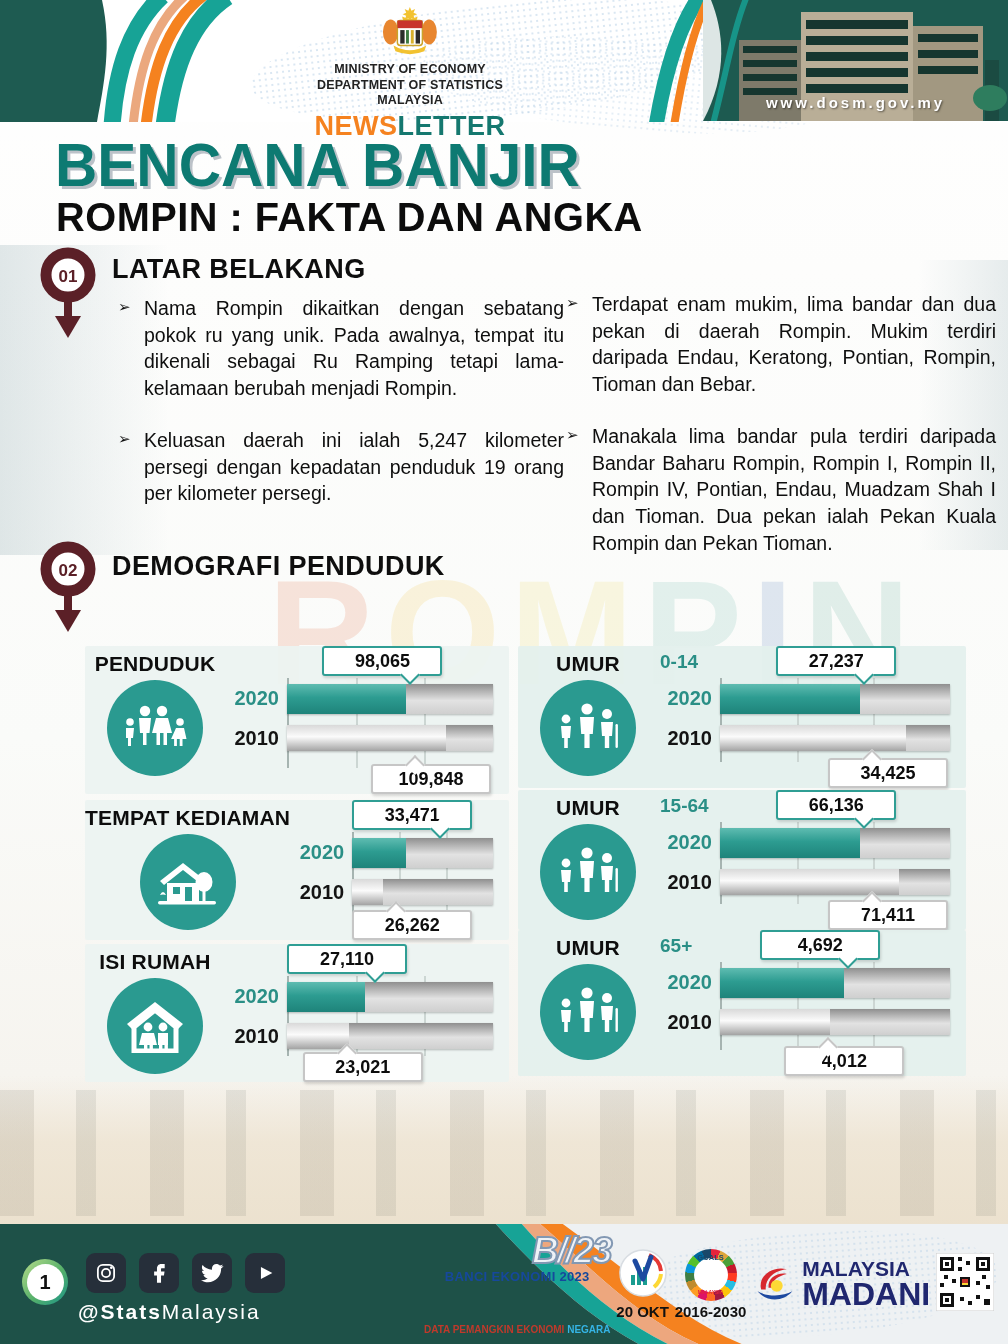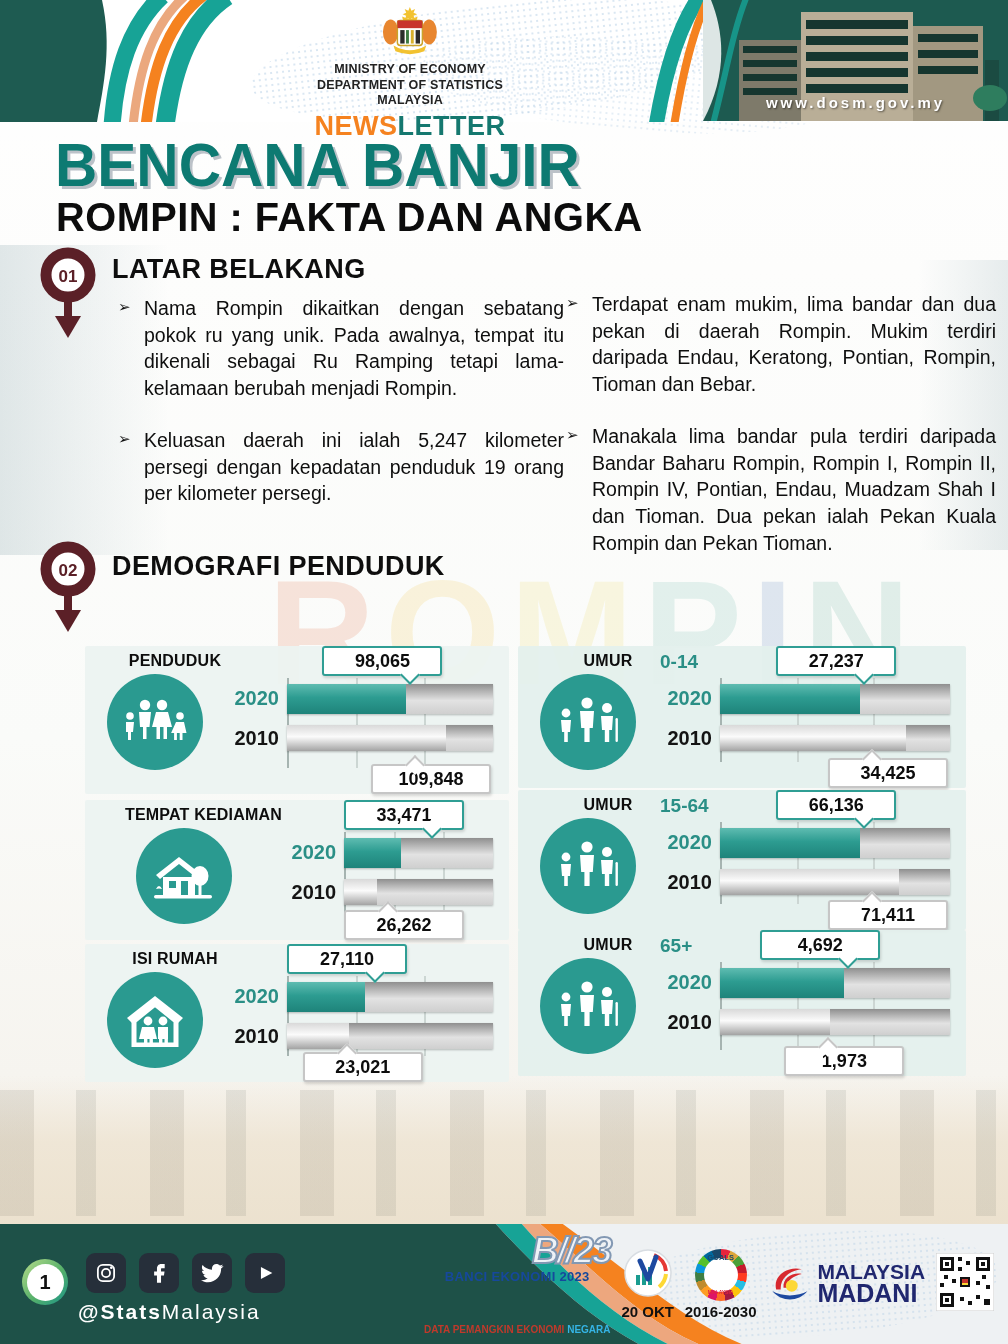--- a/index.html
+++ b/index.html
@@ -60,21 +60,21 @@
   .bc-right{left:566px;top:291px;width:430px;}
   .bullet{display:flex;margin-bottom:25px;}
   .glyph{flex:0 0 26px;font-size:15px;padding-top:3px;color:#111;}
   .bullet p{margin:0;font-size:19.5px;line-height:1.37;text-align:justify;color:#0e0e0e;}
 
   
   .chart-card{position:absolute;display:flex;border-radius:2px;}
   .chart-card.left{background:rgba(236,243,241,.94);}
   .chart-card.right{background:rgba(227,240,237,.94);}
   .icon-col{flex:0 0 140px;text-align:center;padding-top:6px;}
-  .chart-title{font-size:16px;font-weight:800;color:#0d0d0d;white-space:nowrap;letter-spacing:.2px;margin-left:40px;}
+  .chart-title{font-size:21px;font-weight:800;color:#0d0d0d;white-space:nowrap;letter-spacing:.2px;}
   .icon-circle{width:96px;height:96px;border-radius:50%;background:#2a9a90;margin:4px auto 0;
                display:flex;align-items:center;justify-content:center;}
   .bars{flex:1;position:relative;}
   .age-label{position:absolute;left:2px;top:5px;font-size:19px;font-weight:800;color:#2a8f86;}
   .ylab{position:absolute;left:0;width:54px;text-align:right;font-weight:bold;font-size:20px;}
   .y2020{top:41px;color:#2a8f86;}
   .y2010{top:81px;color:#141414;}
   .grid{position:absolute;left:62px;right:16px;top:32px;bottom:26px;border-left:2px solid #a6b4b1;
         background-image:linear-gradient(90deg,transparent calc(33.3% - 1px),#ccd6d3 calc(33.3% - 1px),#ccd6d3 calc(33.3% + 1px),transparent calc(33.3% + 1px)),
                          linear-gradient(90deg,transparent calc(66.6% - 1px),#ccd6d3 calc(66.6% - 1px),#ccd6d3 calc(66.6% + 1px),transparent calc(66.6% + 1px));}
@@ -122,21 +122,21 @@
   .logo-cap{font-size:15px;font-weight:800;color:#111;margin-top:2px;}
   .sdg-wheel{width:52px;height:52px;border-radius:50%;margin:0 auto;position:relative;
      background:conic-gradient(#e5243b 0 21deg,#dda63a 0 42deg,#4c9f38 0 64deg,#c5192d 0 85deg,#ff3a21 0 106deg,#26bde2 0 127deg,#fcc30b 0 148deg,#a21942 0 170deg,#fd6925 0 191deg,#dd1367 0 212deg,#fd9d24 0 233deg,#bf8b2e 0 254deg,#3f7e44 0 276deg,#0a97d9 0 297deg,#56c02b 0 318deg,#00689d 0 339deg,#19486a 0 360deg);}
   .sdg-inner{position:absolute;left:9px;top:9px;width:34px;height:34px;border-radius:50%;background:#fff;
      display:flex;flex-direction:column;align-items:center;justify-content:center;gap:28px;}
   .sdg-inner .g1{font-size:7.5px;font-weight:900;color:#19486a;line-height:1;}
   .sdg-inner .g2{font-size:5px;font-weight:900;color:#e5243b;line-height:1.2;}
   .madani{display:flex;align-items:center;gap:6px;}
   .madani-text div{line-height:.95;text-align:left;font-weight:900;color:#20276f;}
   .md1{font-size:21px;}
-  .md2{font-size:25px;}
+  .md2{font-size:32px;}
 </style>
 </head>
 <body>
 
 <div class="page">
 
   <div class="bg-fade bg-palm-left"></div>
   <div class="bg-fade bg-palm-right"></div>
   <div class="bg-fade bg-rompin" id="bgRompin"><span style="color: rgb(224, 90, 43);">R</span><span style="color: rgb(238, 191, 47);">O</span><span style="color: rgb(232, 212, 77);">M</span><span style="color: rgb(88, 176, 160);">P</span><span style="color: rgb(63, 111, 181);">I</span><span style="color: rgb(74, 163, 140);">N</span></div>
   <div class="bg-fade bg-flood"></div>
@@ -439,21 +439,21 @@
        <div class="track t2020">
             <div class="fill teal" style="width:54%"></div>
           </div>
        <div class="track t2010">
             <div class="fill silver" style="width:48%"></div>
           </div>
        <div class="strip top">
             <div class="callout teal" style="left:clamp(0px, calc(54% - 84px), calc(100% - 122px))">4,692</div>
           </div>
        <div class="strip bottom">
-            <div class="callout gray" style="left:clamp(0px, calc(48% - 46px), calc(100% - 122px))">1,973</div>
+            <div class="callout gray" style="left:clamp(0px, calc(48% - 46px), calc(100% - 122px))">4,012</div>
           </div>
      </div>
       </div>
     </div>
 
   <div class="footer">
     <div class="dots d3"></div>
     <svg class="footer-bg" width="1008" height="120" viewBox="0 0 1008 120">
       <path d="M538,-2 h22 C640,55 686,100 752,124 h-44 C642,98 600,52 538,-2 Z" fill="#f5821f"></path>
       <path d="M520,-2 h18 C600,52 642,98 708,124 h-32 C614,95 566,50 520,-2 Z" fill="#eda77e"></path>

